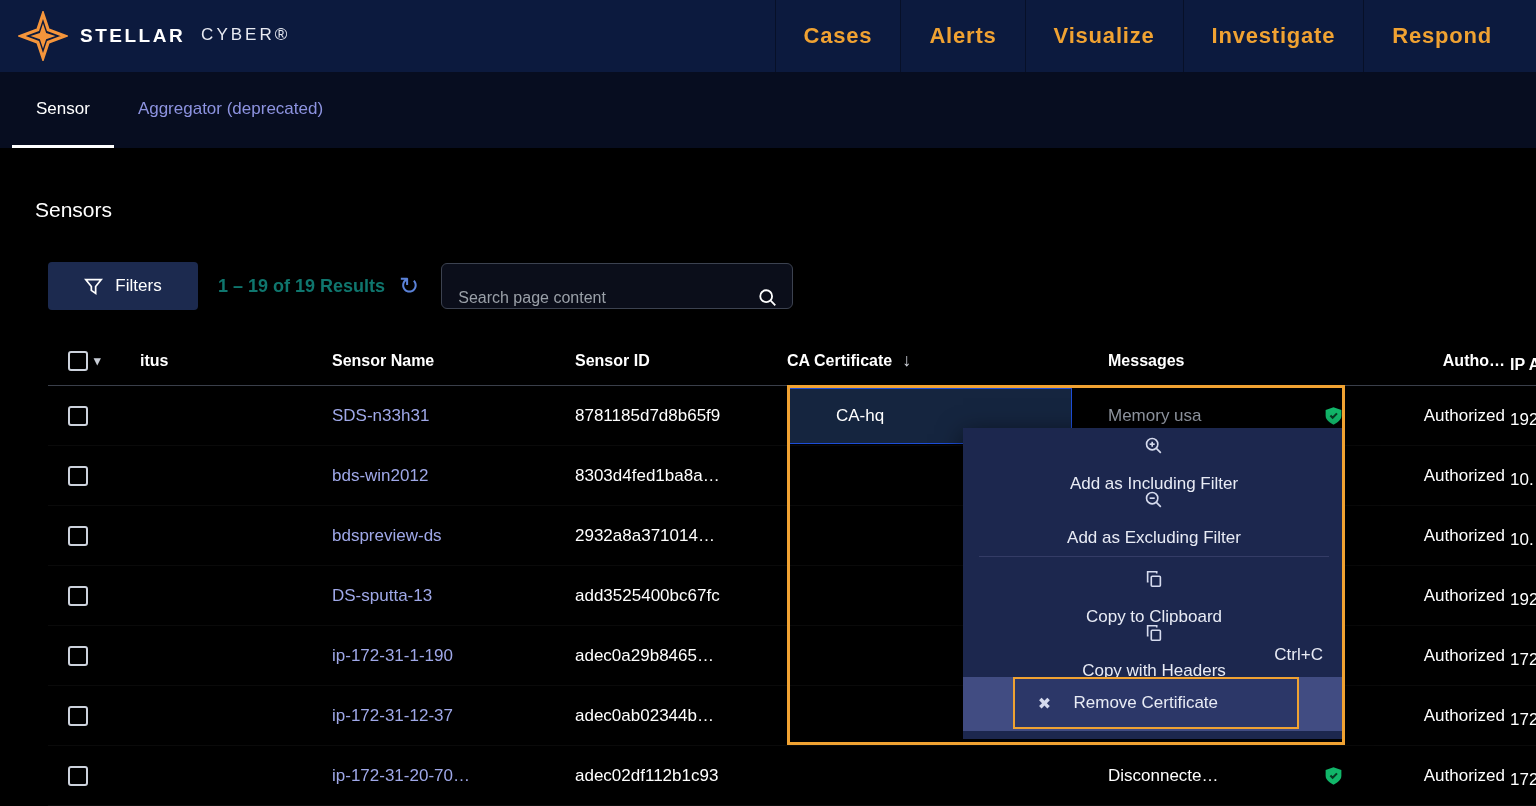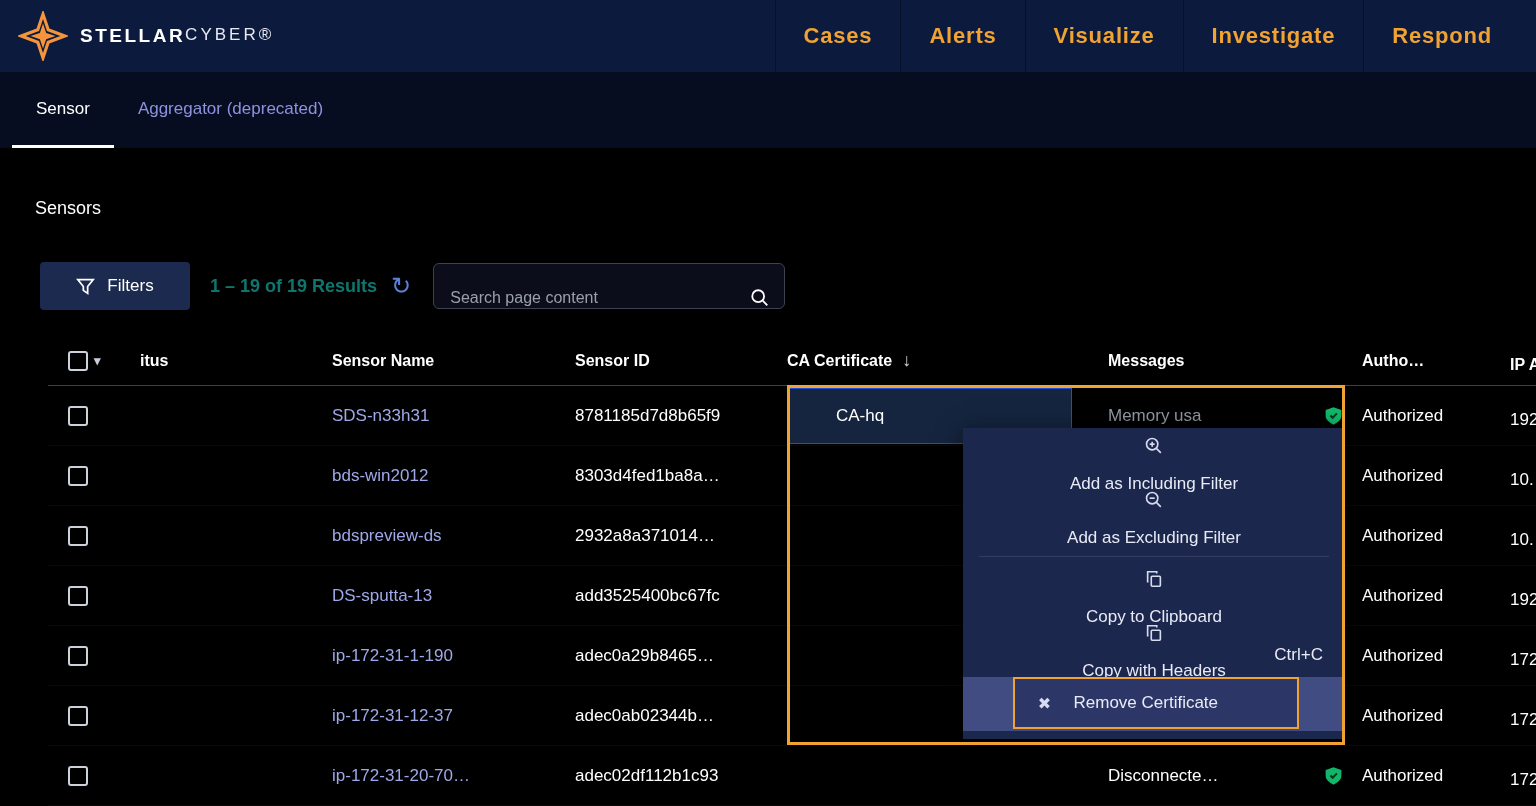--- a/index.html
+++ b/index.html
@@ -12,44 +12,44 @@
 
   
   .topnav {
     position:absolute; left:0; top:0; width:1536px; height:72px;
     background:#0c1a3e; display:flex; align-items:center;
   }
   .brand { display:flex; align-items:center; gap:12px; padding-left:18px; }
   .brand-star { width:50px; height:50px; }
   .brand-text { display:flex; flex-direction:row; line-height:1.05; }
   .brand-line1 { font-size:19px; font-weight:bold; letter-spacing:2.5px; color:#fff; }
-  .brand-line2 { font-size:17px; letter-spacing:3px; color:#e8eaf2; }
+  .brand-line2 { font-size:17px; letter-spacing:3px; color:#e8eaf2;margin-left:16px; }
   .nav-items { margin-left:auto; display:flex; height:100%; padding-right:16px; }
   .nav-item {
     display:flex; align-items:center; padding:0 28px; cursor:pointer;
     color:#f0a232; font-size:22px; font-weight:600; letter-spacing:0.8px;
     border-left:1px solid rgba(0,0,0,0.35);
   }
 
   
   .tabstrip {
     position:absolute; left:0; top:72px; width:1536px; height:76px;
     background:#070d20; display:flex; align-items:stretch; padding-left:12px;
   }
   .tab {
     display:flex; align-items:center; padding:0 24px; font-size:17px; cursor:pointer;
     border-bottom:3px solid transparent;
   }
   .tab.active { color:#fff; border-bottom-color:#fff; font-weight:500;text-align:right; }
   .tab.inactive { color:#8d93e0; }
 
   
-  .page-title { position:absolute; left:35px; top:198px; font-size:18px; font-weight:500; color:#fff; }
-
-  .toolbar { position:absolute; left:40px; top:262px; height:48px; display:flex; align-items:center; }
+  .page-title { position:absolute; left:35px; top:198px; font-size:21px; font-weight:500; color:#fff; }
+
+  .toolbar { position:absolute; left:48px; top:262px; height:48px; display:flex; align-items:center; }
   .filters-btn {
     width:150px; height:48px; background:#1c2a4f; border:none; border-radius:4px;
     display:flex; align-items:center; justify-content:center; gap:12px; cursor:pointer;
     color:#fff; font-size:17px; font-family:"Liberation Sans", sans-serif;
   }
   .results-text { margin-left:20px; font-size:18px; color:#0f766e;font-weight:bold; }
   .refresh { margin-left:14px; color:#5b82d8; font-size:24px; cursor:pointer; line-height:1; }
   .search-box {
     margin-left:22px; width:352px; height:46px; background:#0b0e1a;
     border:1px solid #3c4250; border-radius:6px;
@@ -67,21 +67,21 @@
     display:grid;
     grid-template-columns:82px 202px 243px 212px 308px 255px 155px 1fr;
     align-items:center;
   }
   .thead { height:50px; font-size:16px; font-weight:bold; border-bottom:1px solid #3a3f4a; }
   .trow { height:60px; font-size:17px; border-bottom:1px solid rgba(255,255,255,0.04); }
   .cell { white-space:nowrap; overflow:hidden; }
   .c-check { padding-left:20px; display:flex; align-items:center; gap:6px; }
   .c-status { padding-left:10px; }
   .c-msg { padding-left:13px; padding-right:6px; display:flex; align-items:center; justify-content:space-between; }
-  .c-auth { padding-left:12px; }
+  .c-auth { padding-left:12px;text-align:right; }
   .c-ip { padding-left:5px;margin-top:8px; }
   .hdr-ca { display:flex; align-items:center; gap:10px; }
   .sort-arrow { font-size:18px; font-weight:normal; color:#d0d4dc; cursor:pointer; }
   .caret { color:#c8cdd6; font-size:13px; cursor:pointer; }
 
   .checkbox {
     width:20px; height:20px; border:2px solid #ccd2dc; border-radius:3px;
     background:transparent; display:inline-block; cursor:pointer; flex:0 0 auto;
   }
   .c-name { color:#9fa8e8; cursor:pointer; }

